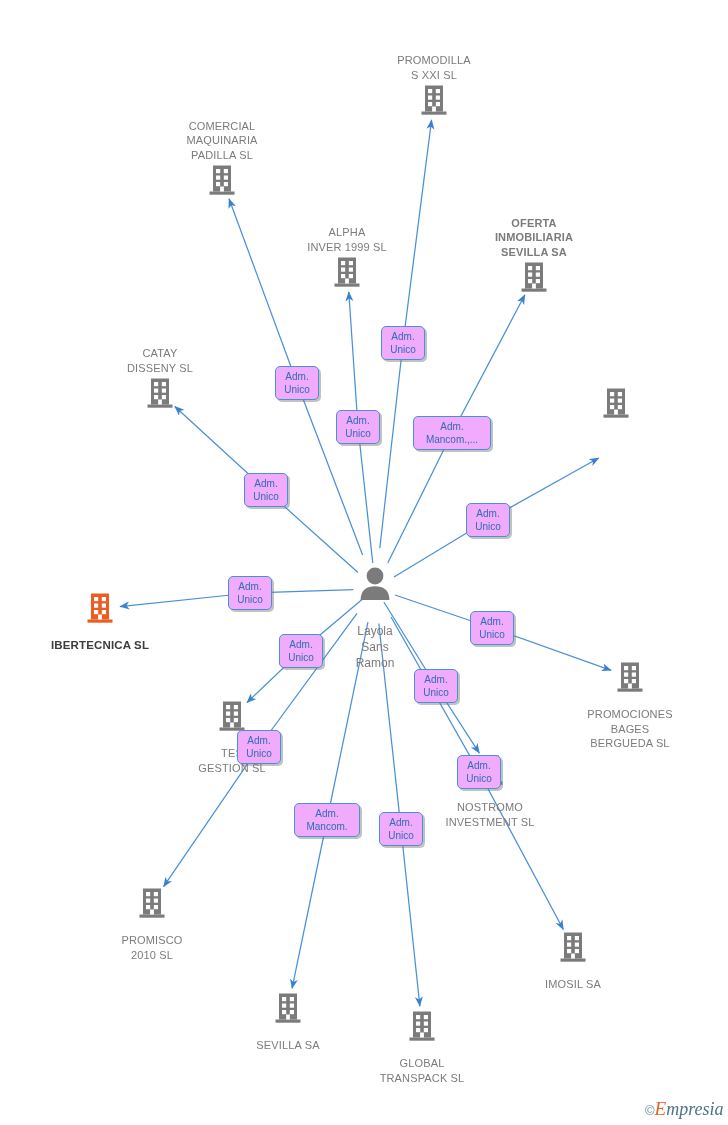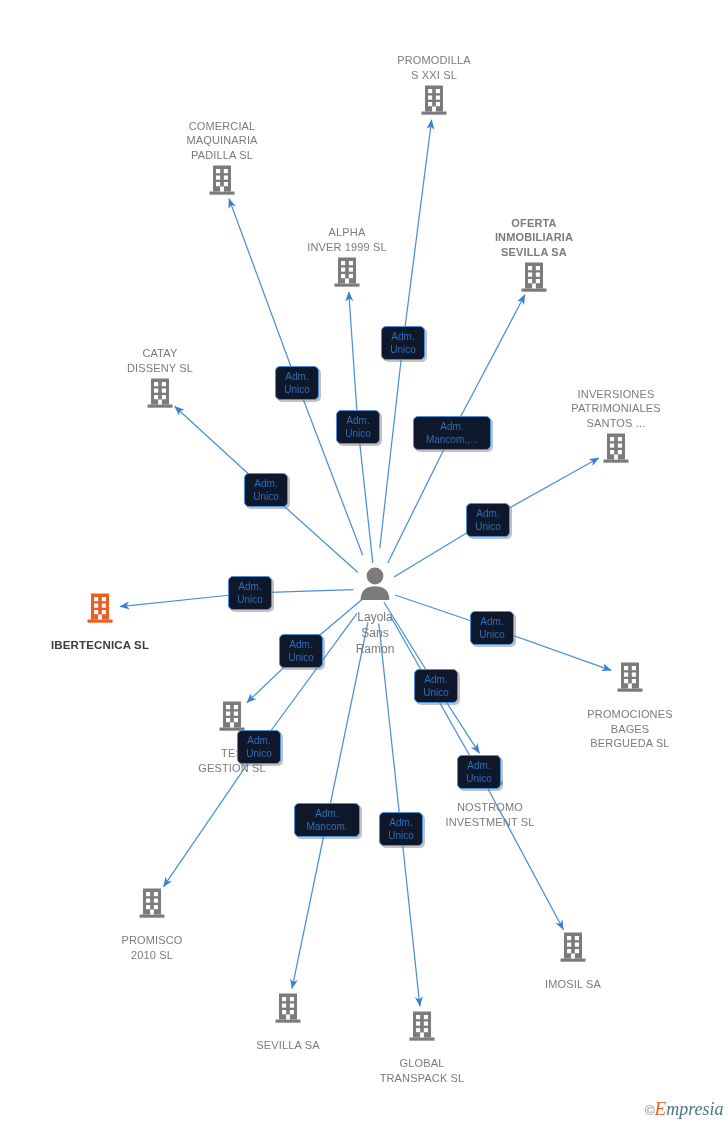--- a/index.html
+++ b/index.html
@@ -58,26 +58,26 @@
     width: 130px;
     text-align: center;
     transform: translateX(-65px);
   }
   .person-node .label {
     display: block;
     font-size: 12px;
     line-height: 16px;
     color: #7b7b7b;
     white-space: pre-line;
-    margin-top: 5px;
+    margin-top: 19px;
   }
   .badge {
     position: absolute;
     box-sizing: border-box;
-    background: #0f172a;
+    background: #f0abfc;
     border: 1.6px solid #4a90d9;
     border-radius: 5px;
     color: #2f6db5;
     font-size: 10px;
     line-height: 12.5px;
     text-align: center;
     padding: 4px 5px 4px 5px;
     white-space: pre-line;
     box-shadow: 2px 2px 0 rgba(120,120,120,0.45);
   }
@@ -205,23 +205,20 @@
             <rect x="8" y="5" width="4.2" height="4.2" fill="#ffffff"></rect>
             <rect x="15.8" y="5" width="4.2" height="4.2" fill="#ffffff"></rect>
             <rect x="8" y="11.5" width="4.2" height="4.2" fill="#ffffff"></rect>
             <rect x="15.8" y="11.5" width="4.2" height="4.2" fill="#ffffff"></rect>
             <rect x="8" y="18" width="4.2" height="4.2" fill="#ffffff"></rect>
             <rect x="15.8" y="18" width="4.2" height="4.2" fill="#ffffff"></rect>
             <rect x="12.1" y="22.5" width="3.8" height="5" fill="#ffffff"></rect>
           </svg></span>
       </div>
       <div class="node label-above" style="left: 616px; top: 386.5px;">
-        <span class="label">INVERSIONES
-PATRIMONIALES
-SANTOS ...</span>
         <span class="glyph"><svg width="28" height="32" viewBox="0 0 28 32" xmlns="http://www.w3.org/2000/svg">
             <rect x="5" y="1.5" width="18" height="26" fill="#7b7b7b"></rect>
             <rect x="1.5" y="27.5" width="25" height="3.2" fill="#7b7b7b"></rect>
             <rect x="8" y="5" width="4.2" height="4.2" fill="#ffffff"></rect>
             <rect x="15.8" y="5" width="4.2" height="4.2" fill="#ffffff"></rect>
             <rect x="8" y="11.5" width="4.2" height="4.2" fill="#ffffff"></rect>
             <rect x="15.8" y="11.5" width="4.2" height="4.2" fill="#ffffff"></rect>
             <rect x="8" y="18" width="4.2" height="4.2" fill="#ffffff"></rect>
             <rect x="15.8" y="18" width="4.2" height="4.2" fill="#ffffff"></rect>
             <rect x="12.1" y="22.5" width="3.8" height="5" fill="#ffffff"></rect>

